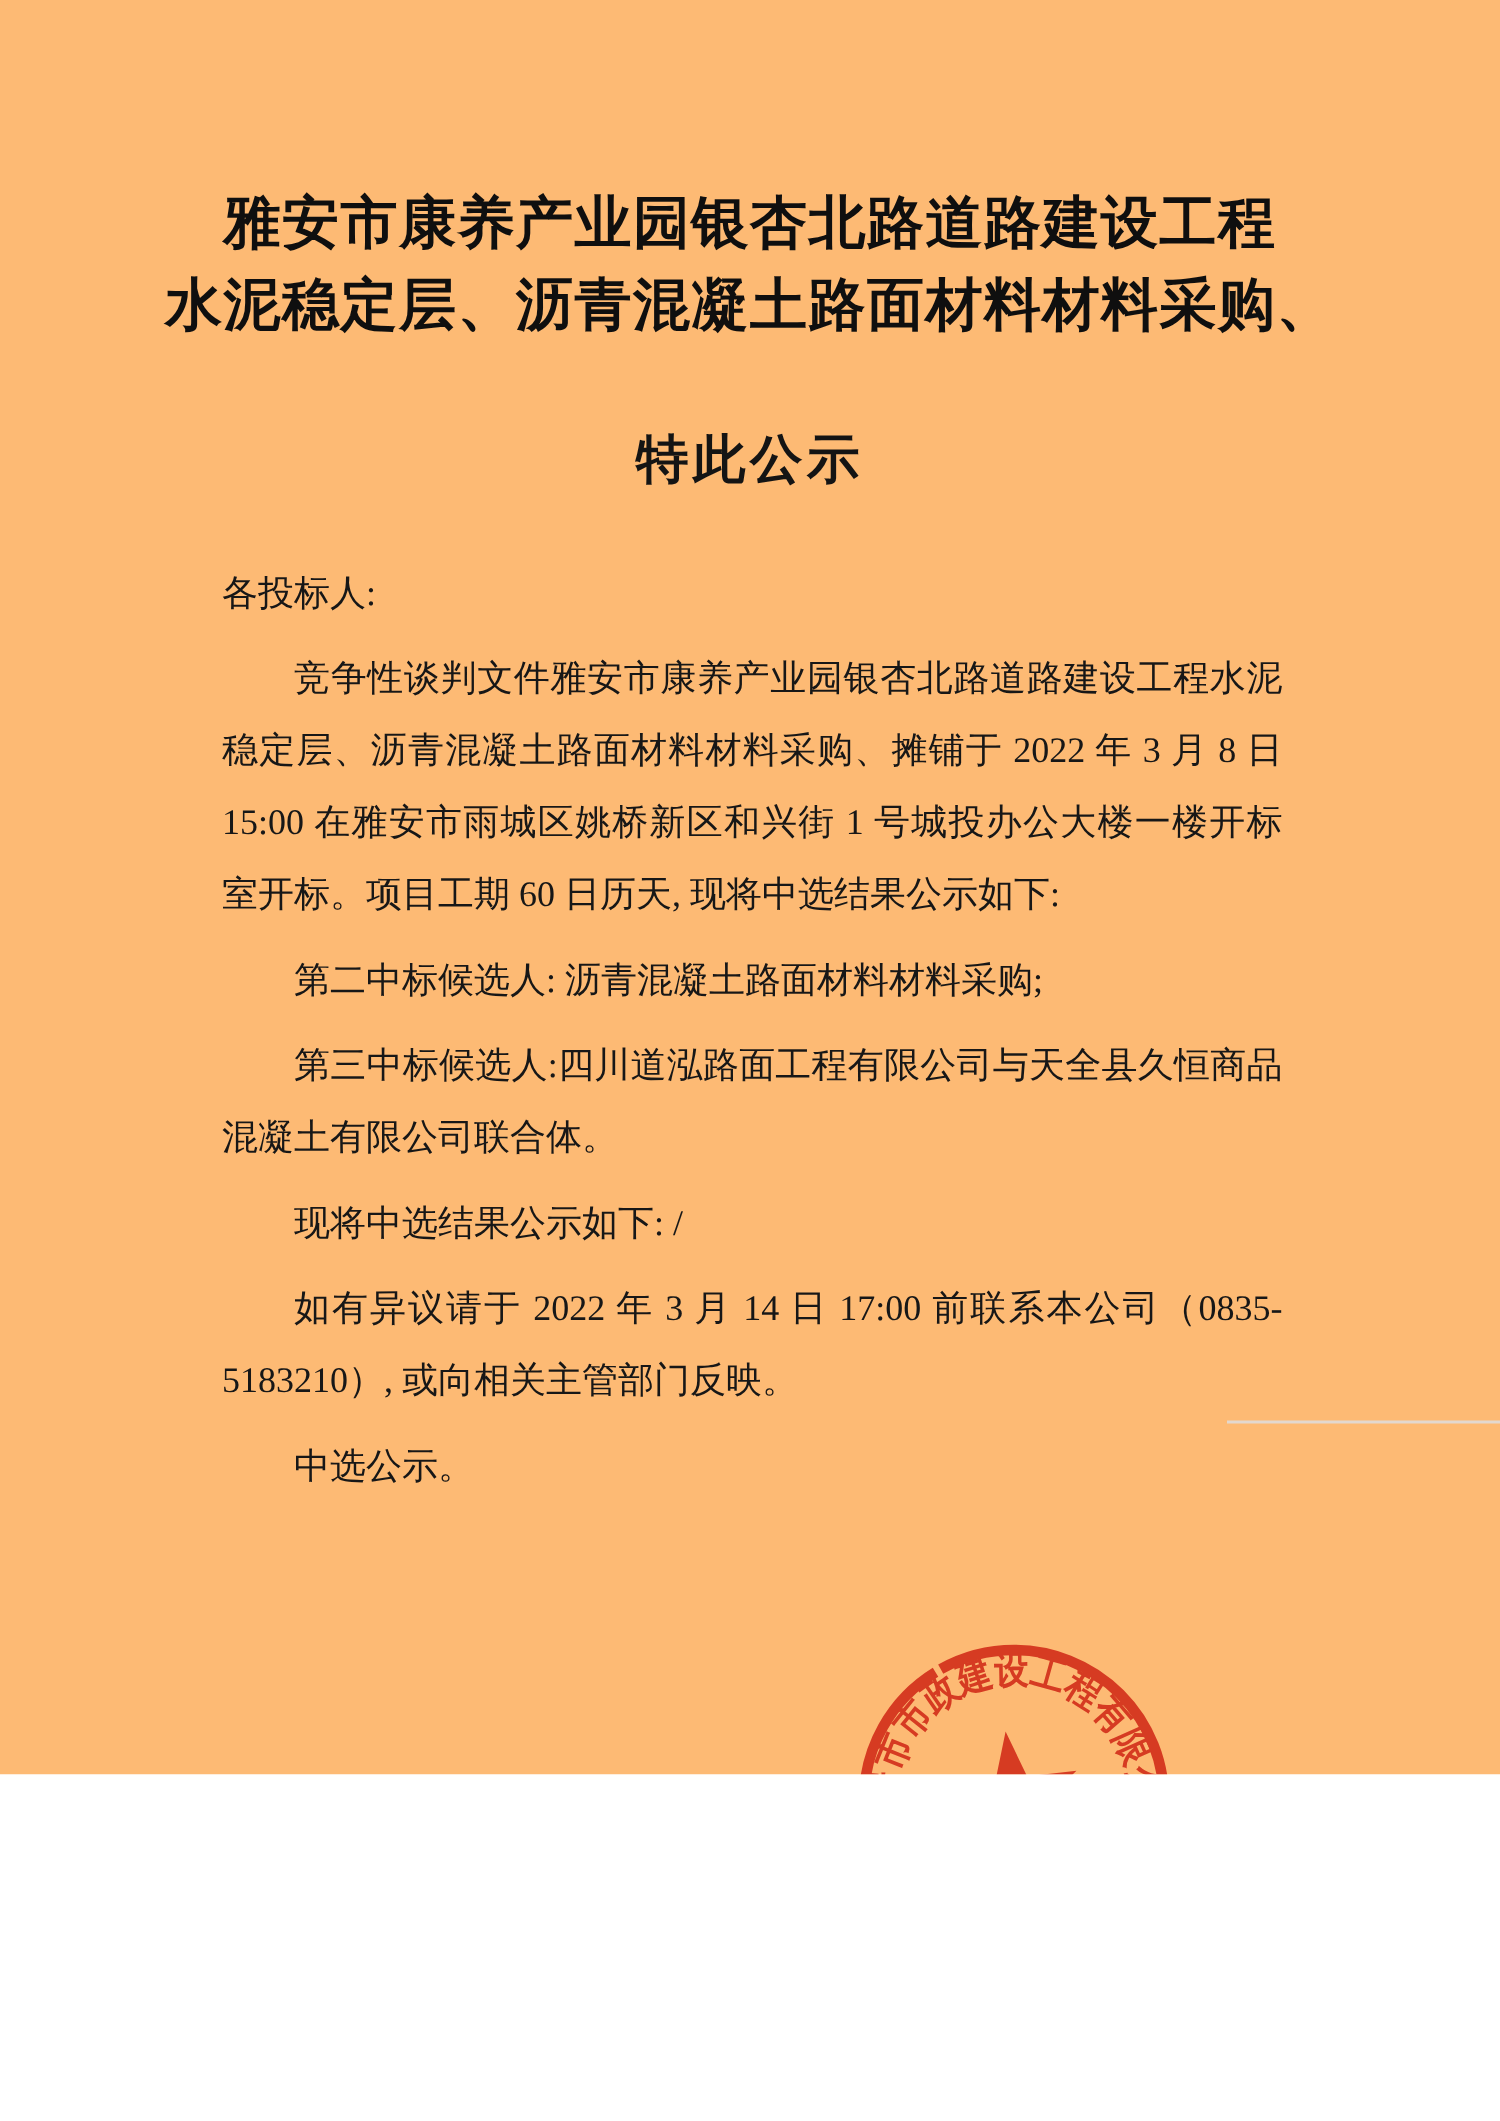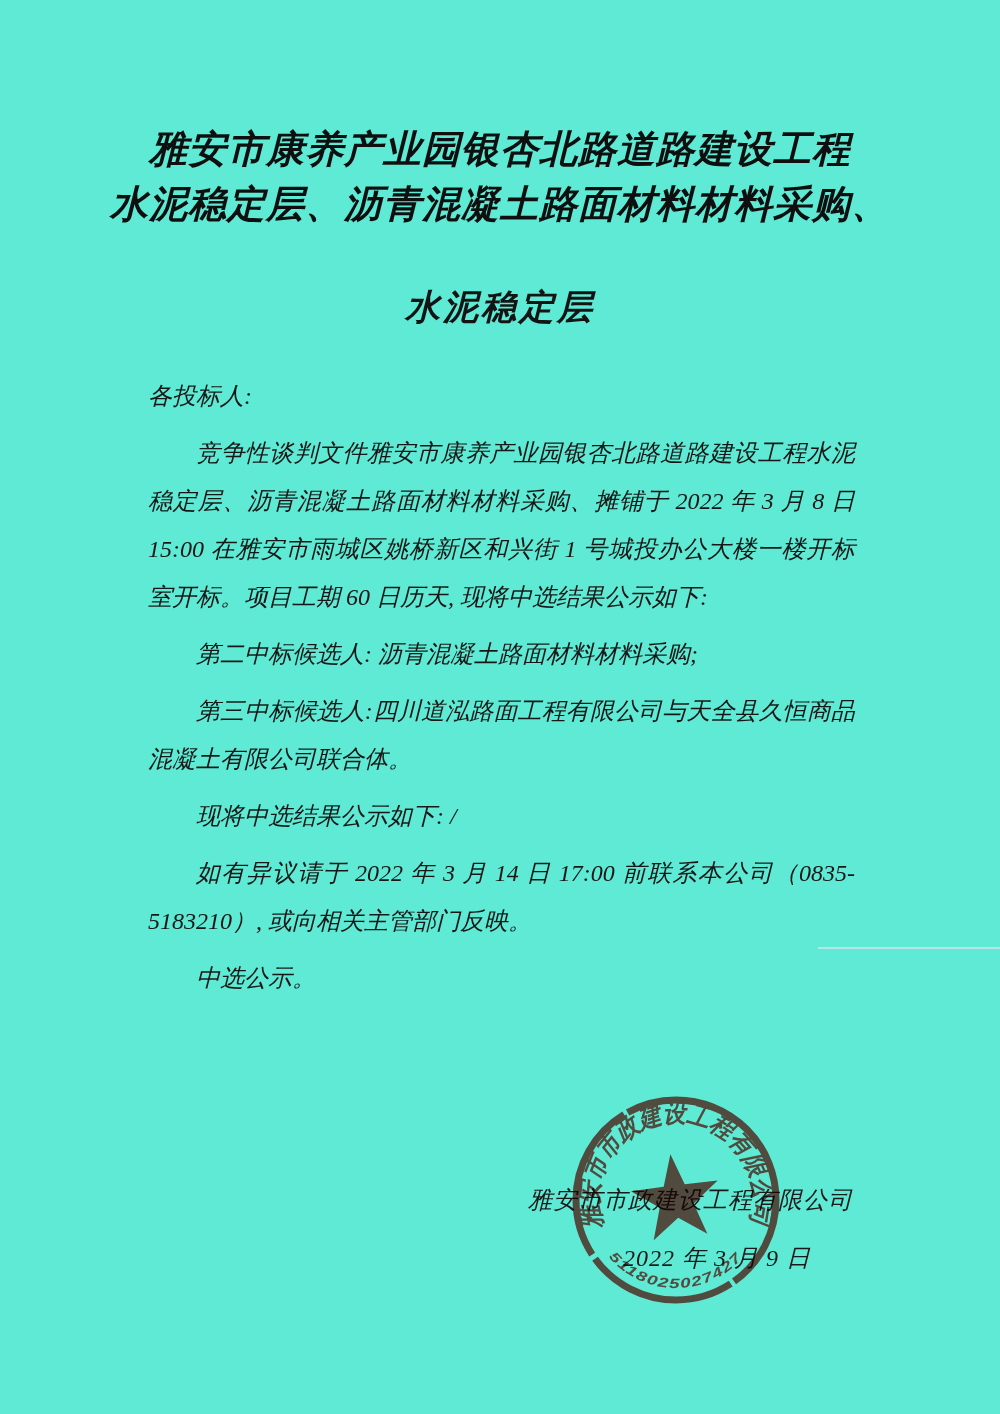--- a/index.html
+++ b/index.html
@@ -1,25 +1,24 @@
 <!DOCTYPE html>
 <html><head>
 <meta charset="utf-8">
 <style>
   html,body { margin:0; padding:0; }
   body { background:#ffffff; }
 
   .page {
     position:relative;
-    width:1000px; height:1414px;
-    background:#5eead4;
+    width:1000px; height:1183px;
+    background:#fdba74;
     font-family:"Liberation Serif", serif;
     color:#1c1c1c;
     overflow:hidden;
-    font-style:italic;
   }
 
   .doc-title {
     position:absolute; top:122px; left:0; width:100%;
     text-align:center;
     font-family:"Liberation Sans", sans-serif;
     font-weight:bold;
     font-size:38px; line-height:55px;
     color:#0f0f0f;
     letter-spacing:1px;
@@ -78,21 +77,21 @@
 </head>
 <body>
 
 <div class="page">
 
   <div class="doc-title">
     <div>雅安市康养产业园银杏北路道路建设工程</div>
     <div>水泥稳定层、沥青混凝土路面材料材料采购、</div>
   </div>
 
-  <div class="doc-subtitle">水泥稳定层</div>
+  <div class="doc-subtitle">特此公示</div>
 
   <div class="doc-body">
     <p class="salutation">各投标人:</p>
     <p>竞争性谈判文件雅安市康养产业园银杏北路道路建设工程水泥稳定层、沥青混凝土路面材料材料采购、摊铺于 2022 年 3 月 8 日 15:00 在雅安市雨城区姚桥新区和兴街 1 号城投办公大楼一楼开标室开标。项目工期 60 日历天, 现将中选结果公示如下:</p>
     <p>第二中标候选人: 沥青混凝土路面材料材料采购;</p>
     <p>第三中标候选人:四川道泓路面工程有限公司与天全县久恒商品混凝土有限公司联合体。</p>
     <p>现将中选结果公示如下: /</p>
     <p>如有异议请于 2022 年 3 月 14 日 17:00 前联系本公司（0835-5183210）, 或向相关主管部门反映。</p>
     <p>中选公示。</p>
   </div>

